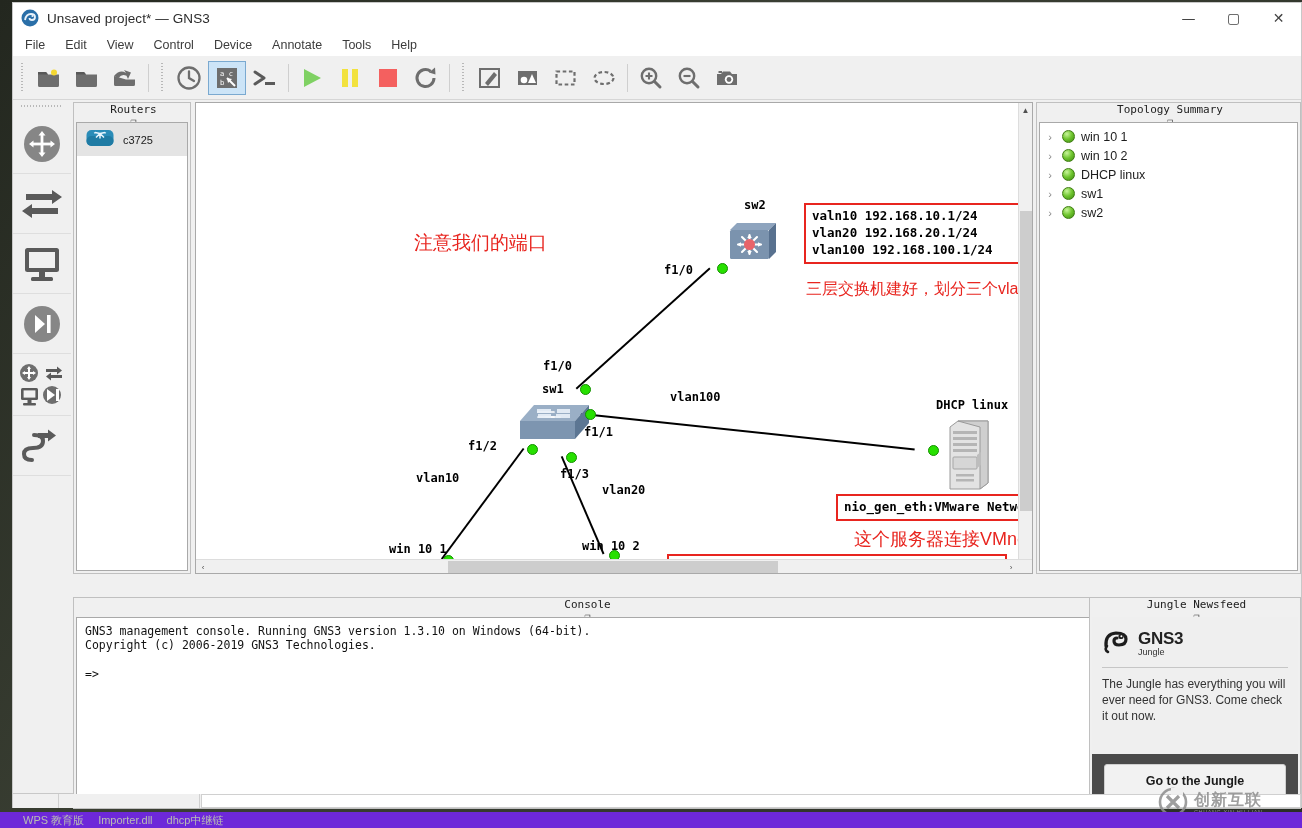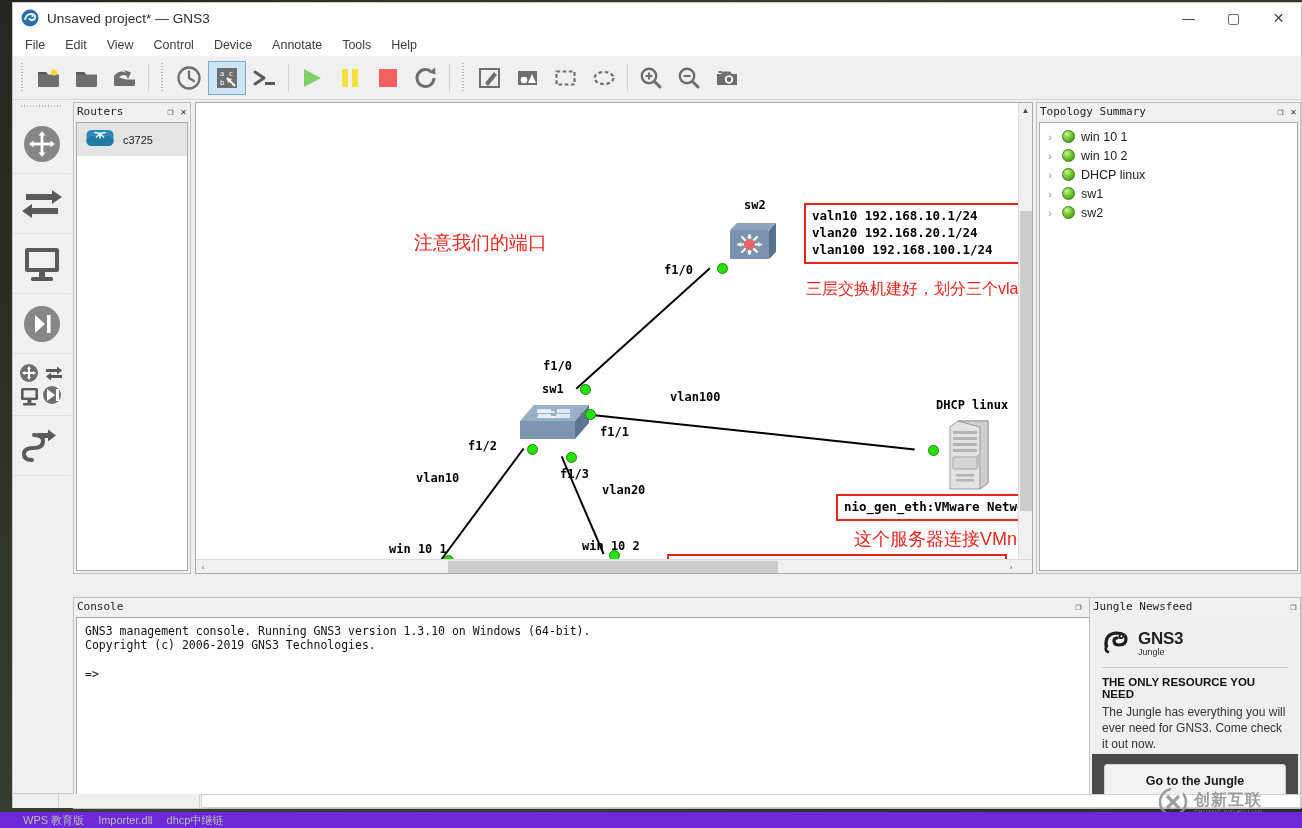--- a/index.html
+++ b/index.html
@@ -108,21 +108,21 @@
   .rail-btn.tall { height: 62px; }
 
   
   .dock-routers {
     position: absolute; left: 60px; top: 2px; width: 118px; height: 472px;
     background: #f0f0f0; border: 1px solid #c0c0c0;
   }
   .dock-head {
     height: 17px; display:flex; align-items:center;
     font-family: "DejaVu Sans Mono", monospace; font-size: 11px; color: #202020;
-    padding-left: 3px; background: #f0f0f0;
+    padding-left: 3px; background: #f0f0f0; flex-direction: column;
   }
   .dock-head .ttl { flex: 1; }
   .dock-head .hbtn { width: 13px; text-align:center; font-size:10px; color:#333; }
   .dock-body { position:absolute; left:2px; right:2px; top:19px; bottom:2px; background:#fff; border:1px solid #a9a9a9; }
   .router-item {
     height: 33px; display:flex; align-items:center; gap:8px; padding-left:8px;
     background: #e4e4e4;
   }
   .router-item .lbl { font-size:11px; color:#1a1a1a; }
 
@@ -574,21 +574,21 @@
           </div>
 
           <div class="node-label" style="left:548px; top:95px;">sw2</div>
           <div class="node-label" style="left:346px; top:279px;">sw1</div>
           <div class="node-label" style="left:740px; top:295px;">DHCP linux</div>
           <div class="node-label" style="left:193px; top:439px;">win 10 1</div>
           <div class="node-label" style="left:386px; top:436px;">win 10 2</div>
 
           <div class="port-label" style="left:468px; top:160px;">f1/0</div>
           <div class="port-label" style="left:347px; top:256px;">f1/0</div>
-          <div class="port-label" style="left:404px; top:322px;">f1/1</div>
+          <div class="port-label" style="left:388px; top:322px;">f1/1</div>
           <div class="port-label" style="left:272px; top:336px;">f1/2</div>
           <div class="port-label" style="left:364px; top:364px;">f1/3</div>
           <div class="port-label" style="left:474px; top:287px;">vlan100</div>
           <div class="port-label" style="left:220px; top:368px;">vlan10</div>
           <div class="port-label" style="left:406px; top:380px;">vlan20</div>
 
           <div class="link-dot" style="left:521px; top:160px;"></div>
           <div class="link-dot" style="left:384px; top:281px;"></div>
           <div class="link-dot" style="left:389px; top:306px;"></div>
           <div class="link-dot" style="left:331px; top:341px;"></div>
@@ -693,21 +693,20 @@
                   <circle cx="19.4" cy="9.2" r="1" fill="#fff"></circle>
                   <path d="M5 19 q-3 4 1 6" fill="none" stroke="#1d1d1d" stroke-width="2.6" stroke-linecap="round"></path>
                 </svg>
               </span>
               <span style="display:flex;flex-direction:column;">
                 <span class="g3">GNS3</span>
                 <span class="jg">Jungle</span>
               </span>
             </div>
             <div class="news-hr"></div>
-            <div class="news-h">THE ONLY RESOURCE YOU NEED</div>
             <div class="news-p">The Jungle has everything you will ever need for GNS3. Come check it out now.</div>
           </div>
           <div class="news-foot">
             <div class="news-btn">Go to the Jungle</div>
           </div>
         </div>
       </div>
     </div>
   </div>
 

